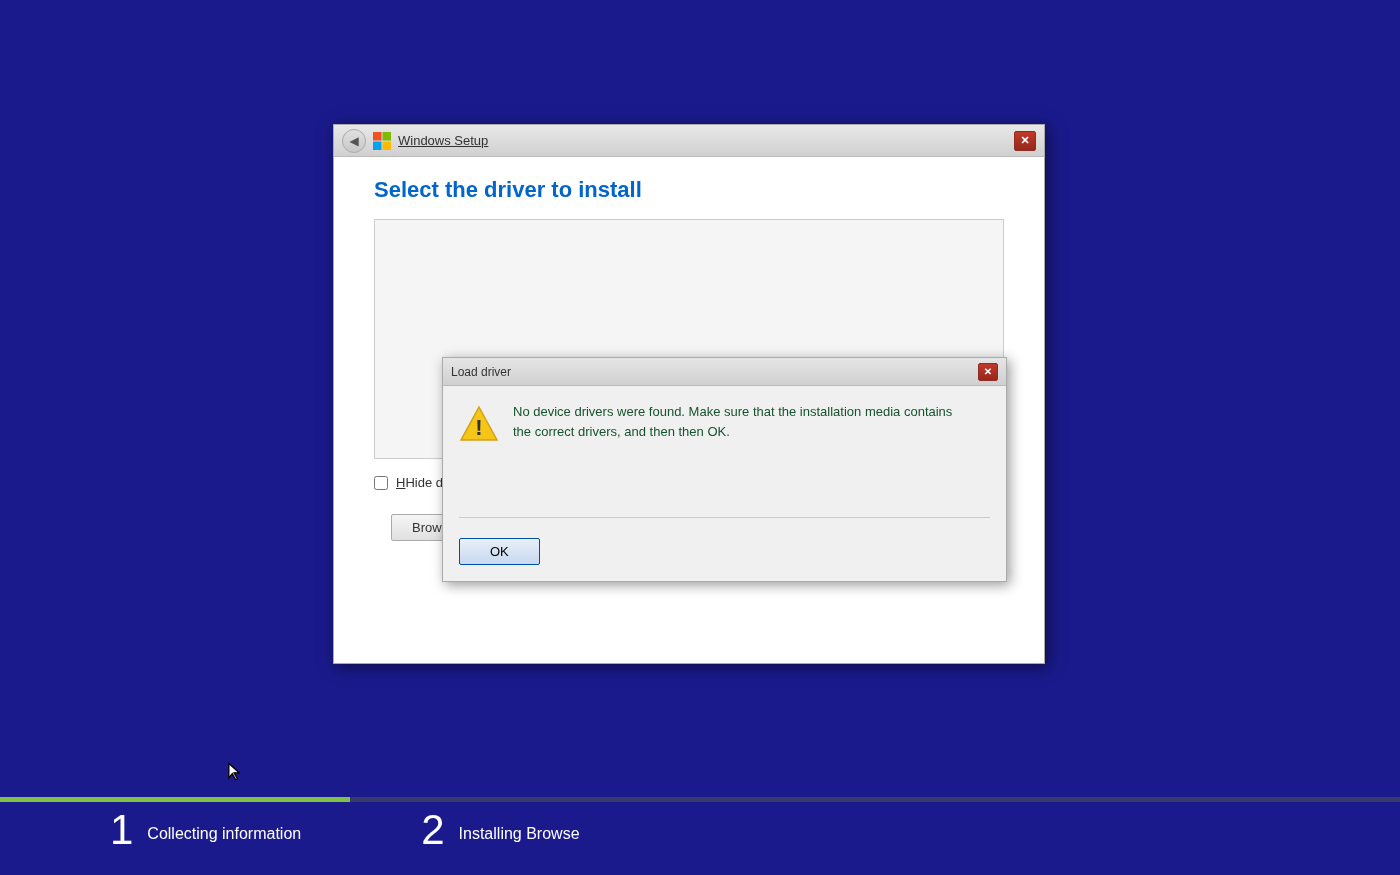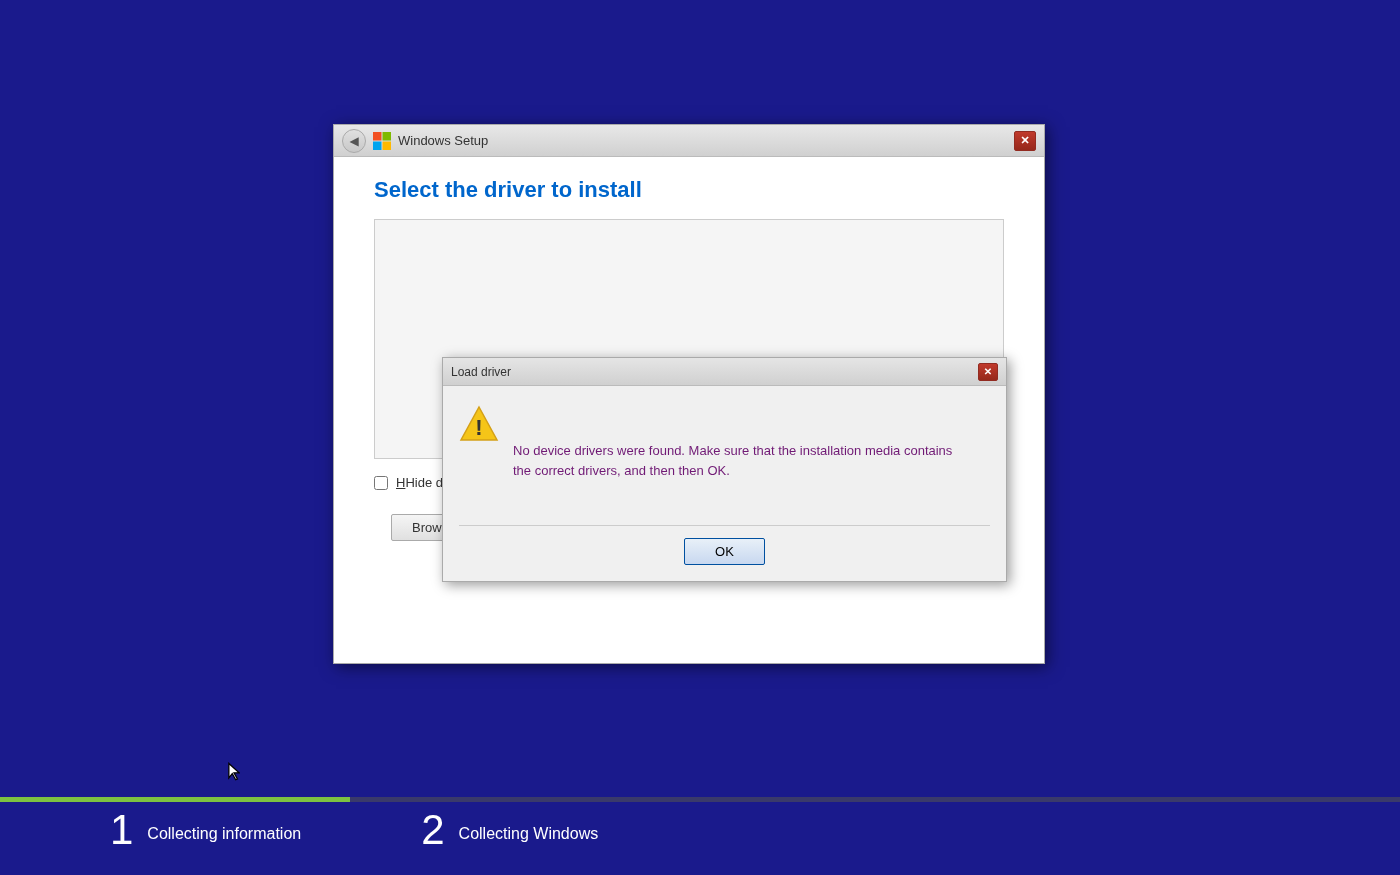--- a/index.html
+++ b/index.html
@@ -126,20 +126,21 @@
     }
 
     .window-icon {
       width: 20px;
       height: 20px;
     }
 
     .window-title-text {
       font-size: 13px;
       color: #333;
+      text-decoration: underline;
     }
 
     .close-btn {
       width: 22px;
       height: 20px;
       background: linear-gradient(to bottom, #c0392b, #96281b);
       border: 1px solid #922b21;
       border-radius: 2px;
       display: flex;
       align-items: center;
@@ -273,29 +274,28 @@
 
     .warning-icon {
       width: 40px;
       height: 40px;
       flex-shrink: 0;
       margin-top: 2px;
     }
 
     .dialog-message-text {
       font-size: 13px;
-      color: #701a75;
+      color: #14532d;
       line-height: 1.5;
-      margin-top: 39px;
     }
 
     .dialog-footer {
       display: flex;
-      justify-content: center;
-      padding-top: 12px;
+      justify-content: flex-start;
+      padding-top: 20px;
       border-top: 1px solid #ccc;
       margin-top: 10px;
     }
 
     .ok-btn {
       padding: 5px 30px;
       font-size: 13px;
       border: 1px solid #0050a0;
       background: linear-gradient(to bottom, #e8f0f8, #c8d8f0);
       color: #000;
@@ -405,21 +405,21 @@
       <div class="progress-bar-fill"></div>
       <div class="progress-bar-rest"></div>
     </div>
     <div class="step-indicators">
       <div class="step-item">
         <span class="step-number">1</span>
         <span class="step-label">Collecting information</span>
       </div>
       <div class="step-item">
         <span class="step-number">2</span>
-        <span class="step-label">Collecting Windows</span>
+        <span class="step-label">Installing Browse</span>
       </div>
     </div>
   </div>
 
   <svg class="cursor" viewBox="0 0 14 22" xmlns="http://www.w3.org/2000/svg">
     <polygon points="1,1 1,18 5,13 9,20 11,19 7,12 13,12" fill="white" stroke="black" stroke-width="1.5"></polygon>
   </svg>
 
 </div>
 

